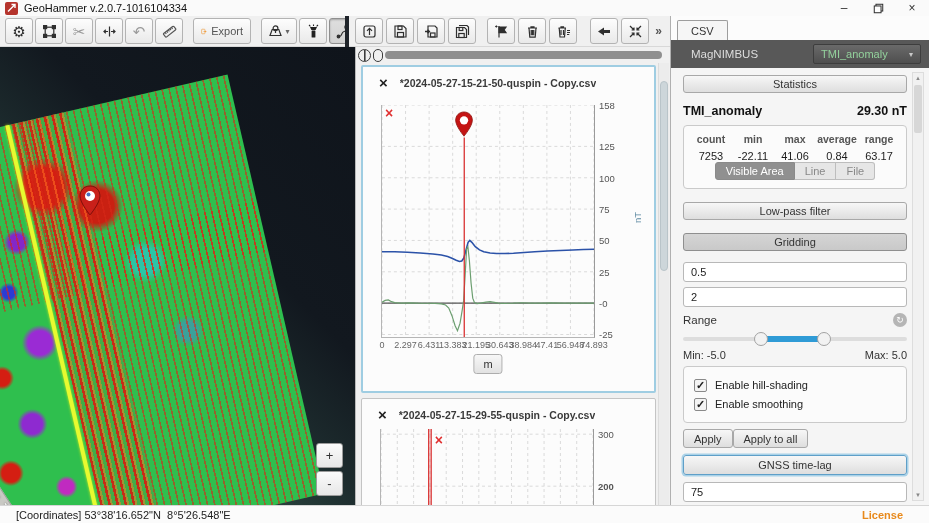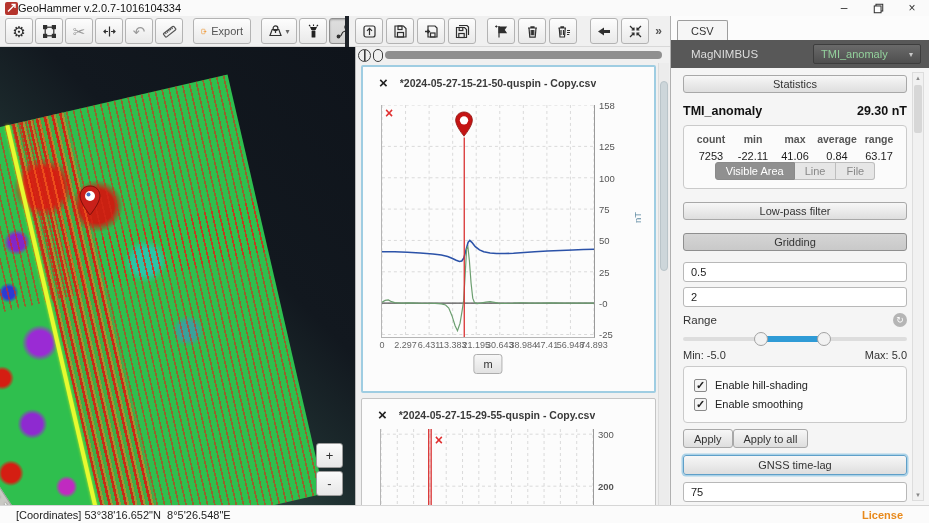--- a/index.html
+++ b/index.html
@@ -1,20 +1,20 @@
 <!DOCTYPE html>
 <html><head>
 <meta charset="utf-8">
 <style>
 *{margin:0;padding:0;box-sizing:border-box;font-family:"Liberation Sans",sans-serif}
 body{background:#444}
 #app{position:relative;width:929px;height:523px;background:#fff;overflow:hidden;font-size:11px;color:#222}
 
 
-.titlebar{position:absolute;left:0;top:0;width:929px;height:16px;background:#fafafa;display:flex;align-items:center;padding-left:5px;}
+.titlebar{position:absolute;left:0;top:0;width:929px;height:16px;background:#fafafa;display:flex;align-items:center;padding-left:5px;gap:6px}
 .title{font-size:11px;color:#111}
 .wincontrols{position:absolute;right:0;top:0;height:16px;display:flex;align-items:center}
 .wc{width:34px;height:16px;display:flex;align-items:center;justify-content:center;font-size:12px;color:#333;cursor:default}
 
 
 .toolbar-row{position:absolute;left:0;top:16px;width:670px;height:31px;display:flex}
 .tb-left{width:345px;background:#f0f0f0;display:flex;align-items:center;gap:2px;padding-left:5px;border-bottom:1px solid #d8d8d8}
 .tb-gap{width:13px;background:#1f242a}
 .tb-mid{flex:1;background:#f0f0f0;display:flex;align-items:center;gap:3px;padding:0 6px;border-bottom:1px solid #d8d8d8}
 .btn{display:flex;align-items:center;justify-content:center;height:26px;min-width:28px;background:linear-gradient(#fdfdfd,#e9e9e9);border:1px solid #b3b3b3;border-radius:3px;color:#2c2c2c}

